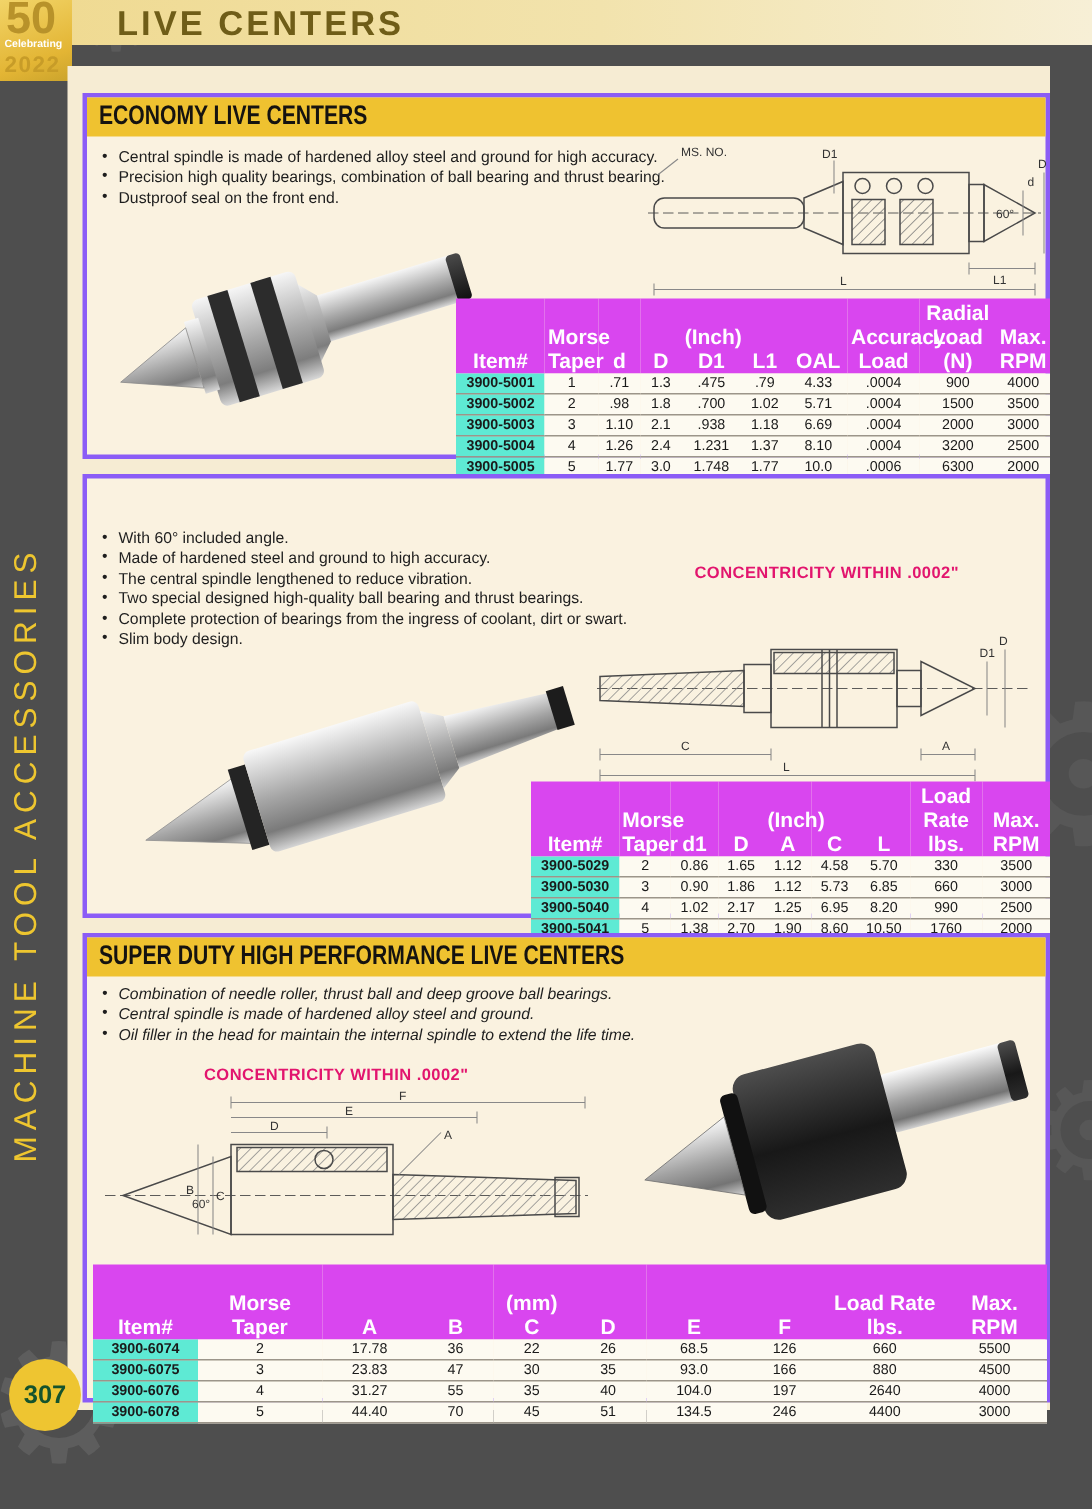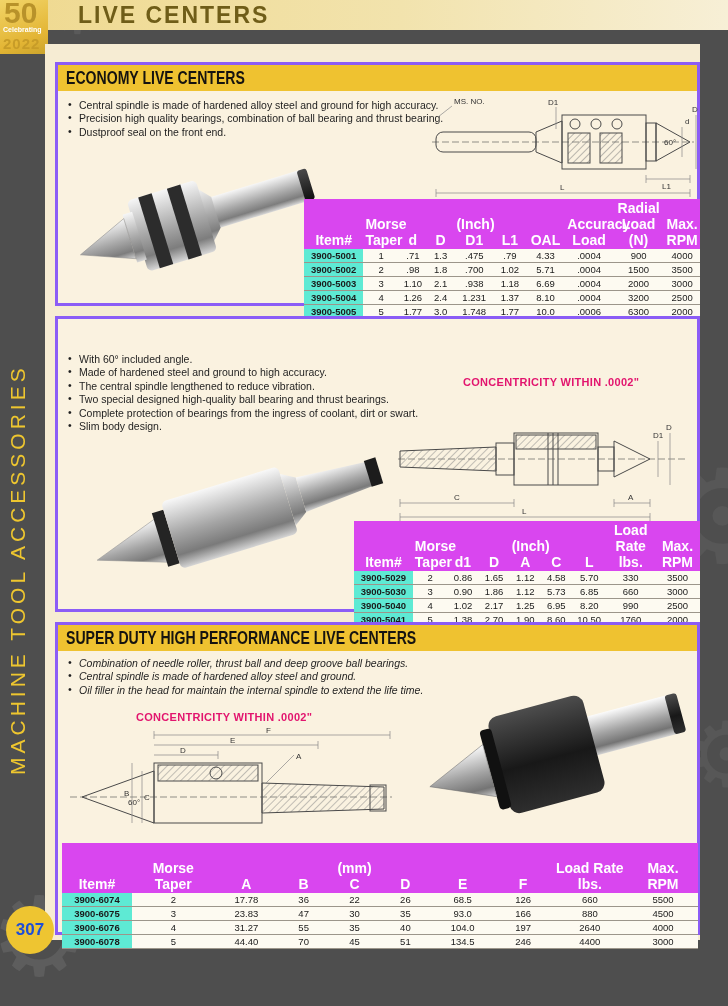--- a/index.html
+++ b/index.html
@@ -44,21 +44,21 @@
   table.spec .th-top{font-weight:bold;}
   table.spec .th-bot{font-weight:bold;}
   table.spec td{text-align:center;border-bottom:1px solid #9c958a;padding:1px 2px;height:11px;
                 background:#fdfaf1;}
   table.spec td.item-col{background:#5eead4;font-weight:bold;}
   
   .drawing,.photo{position:absolute;}
   .drawing svg text{font-family:"Liberation Sans",sans-serif;fill:#333;font-size:8px;}
   
   .pagenum{position:absolute;left:6px;top:906px;width:48px;height:48px;border-radius:50%;
-           background:#eec531;color:#1d4ed8;font-size:17px;font-weight:bold;text-align:center;
+           background:#eec531;color:#14532d;font-size:17px;font-weight:bold;text-align:center;
            line-height:48px;z-index:5;}
 </style>
 </head>
 <body>
 
 <div id="page">
 
   <div class="gear" style="left:-10px;top:882px;font-size:110px;">⚙</div>
   <div class="gear" style="left:664px;top:452px;font-size:130px;color:#575757;">⚙</div>
   <div class="gear" style="left:686px;top:710px;font-size:90px;color:#575757;">⚙</div>

